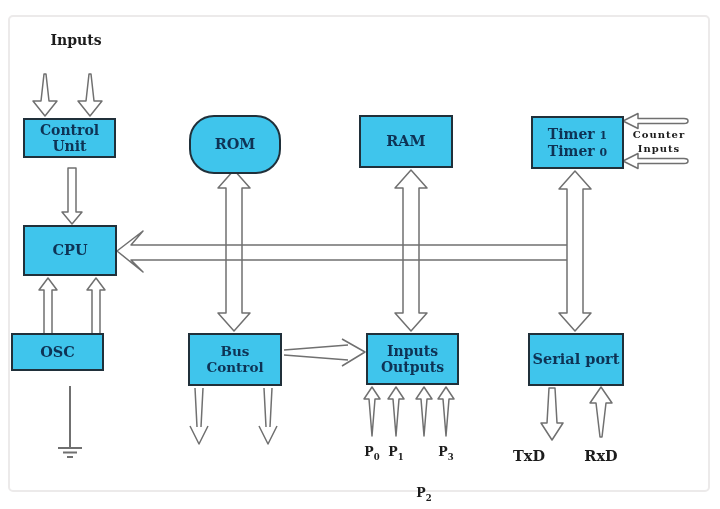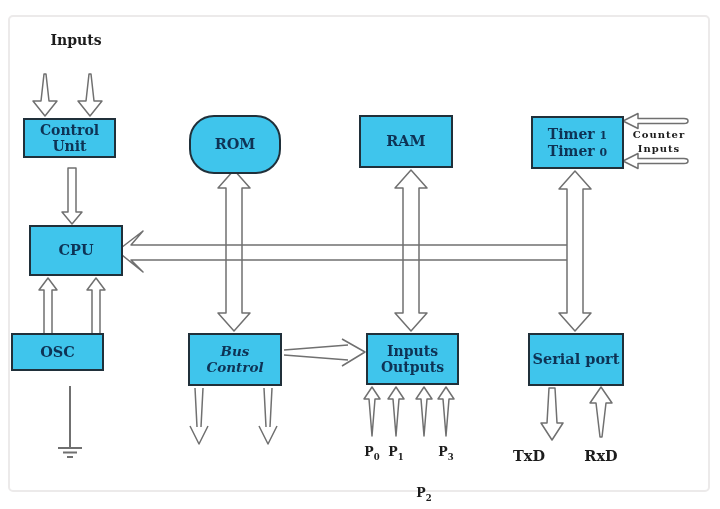--- a/index.html
+++ b/index.html
@@ -24,23 +24,23 @@
     color:var(--box-text,#0e3355);
     display:flex;flex-direction:column;align-items:center;justify-content:center;
     font-weight:bold;font-size:14.5px;line-height:1.15;text-align:center;
   }
   .box .l2{font-size:14px;}
   .tnum{font-size:0.78em;}
   #control-unit{left:23px;top:118px;width:93px;height:40px;font-size:14px;}
   #rom{left:189px;top:115px;width:92px;height:59px;border-radius:25px;}
   #ram{left:359px;top:115px;width:94px;height:53px;}
   #timer{left:531px;top:116px;width:93px;height:53px;}
-  #cpu{left:29px;top:225px;width:94px;height:51px;}
+  #cpu{left:23px;top:225px;width:94px;height:51px;}
   #osc{left:11px;top:333px;width:93px;height:38px;}
-  #bus-control{left:188px;top:333px;width:94px;height:53px;font-size:13.5px;font-style:italic;}
+  #bus-control{left:188px;top:333px;width:94px;height:53px;font-size:13.5px;}
   #inputs-outputs{left:366px;top:333px;width:93px;height:52px;}
   #serial-port{left:528px;top:333px;width:96px;height:53px;justify-content:center;}
   .lbl{
     position:absolute;color:var(--label-text,#1c1c1c);
     font-weight:bold;text-align:center;
   }
   .external{left:28px;top:31px;width:96px;font-size:14px;line-height:1.3;}
   .counter{left:627px;top:128px;width:64px;font-size:10px;line-height:1.35;letter-spacing:1px;}
   .port{top:444px;width:24px;font-size:12.5px;}
   .port sub{font-size:0.68em;}

